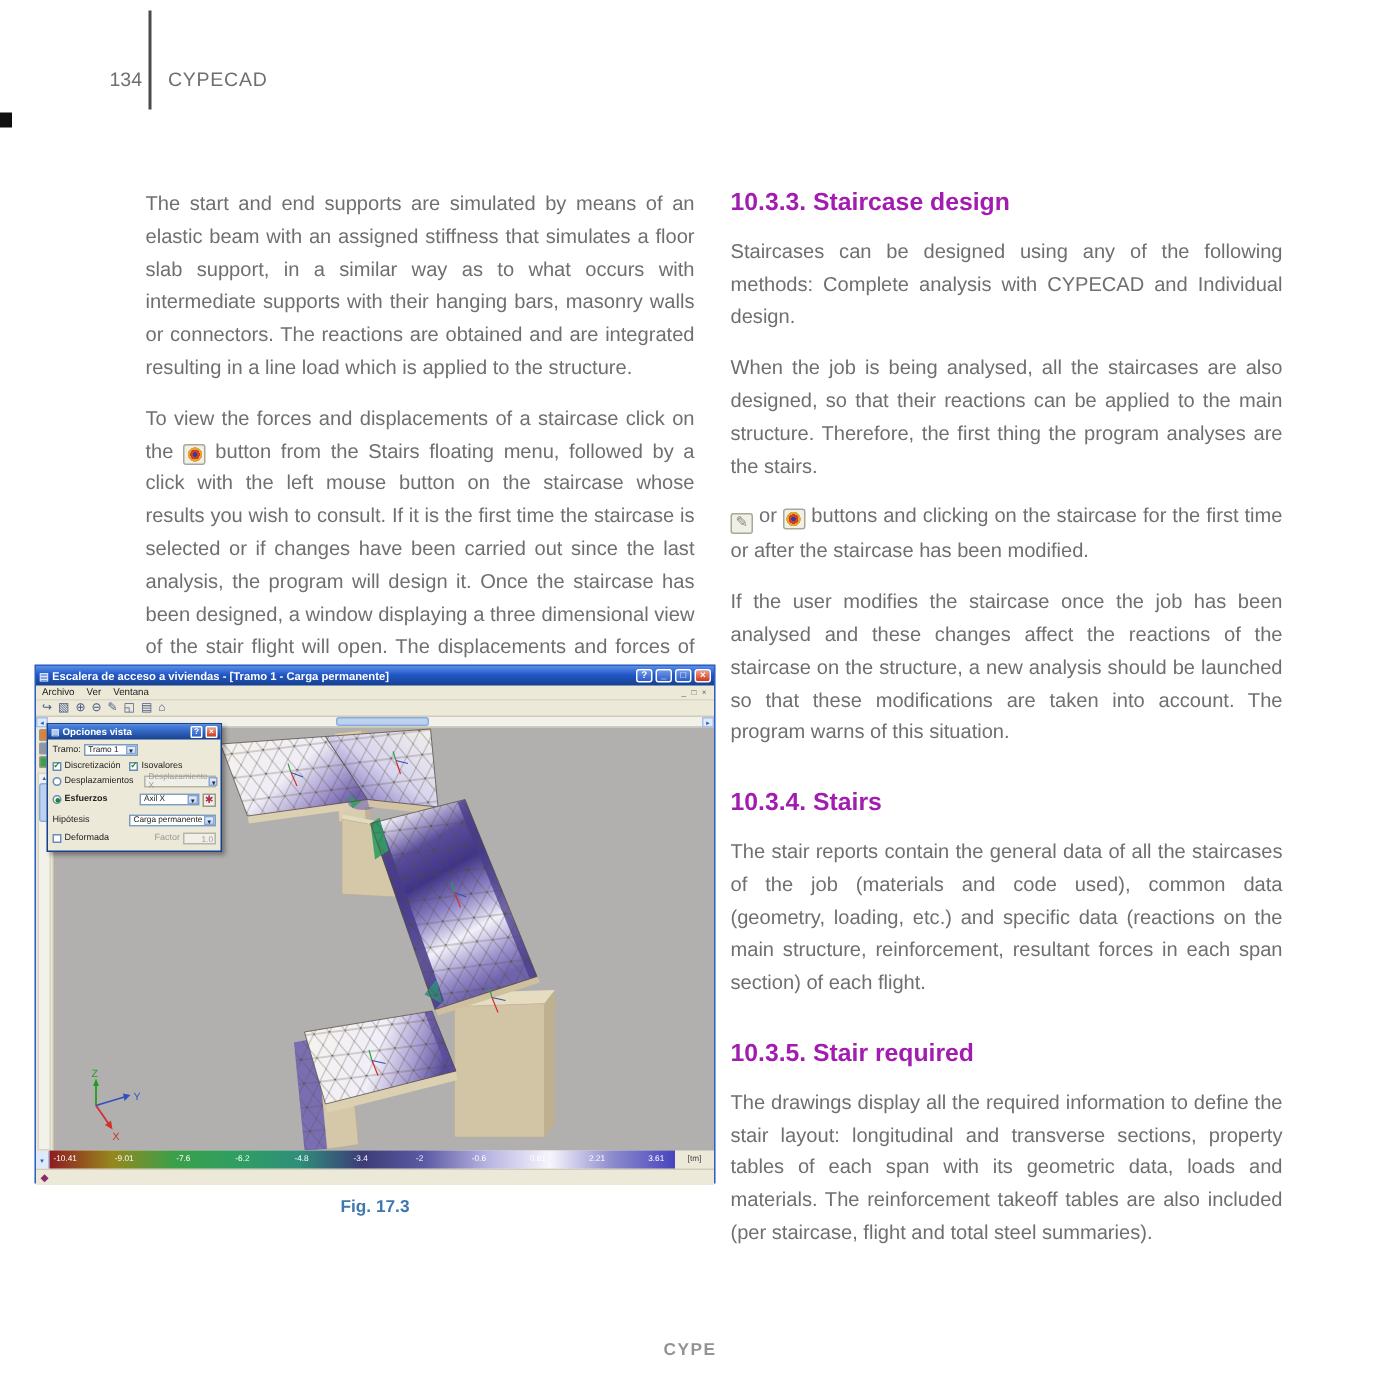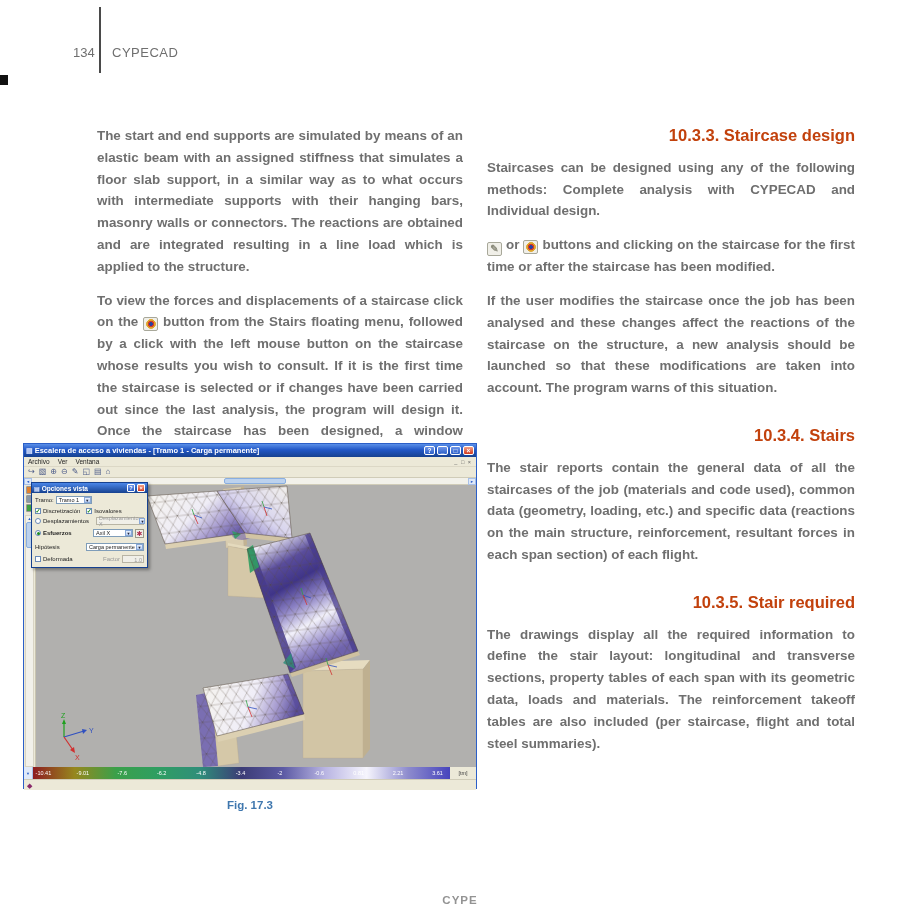--- a/index.html
+++ b/index.html
@@ -10,22 +10,22 @@
   
   .hdr-num { position:absolute; left:73px; top:45px; font-size:13px; color:#6f6f6f; }
   .hdr-rule { position:absolute; left:99px; top:7px; width:2px; height:66px; background:#4a4a4a; }
   .hdr-brand { position:absolute; left:112px; top:45px; font-size:13px; color:#6f6f6f; letter-spacing:.5px; }
   .crop-mark { position:absolute; left:0; top:75px; width:8px; height:10px; background:#111; }
 
   
   .col { position:absolute; top:125px; font-size:13.4px; line-height:21.8px; color:#6f6f6f; text-align:justify; }
   .col-left  { left:97px;  width:366px; }
   .col-right { left:487px; width:368px; }
-  .col p { margin-bottom:12px;font-weight:bold; }
-  h2 { font-size:16.5px; color:#c2410c; font-weight:bold; margin:26px 0 10px 0; text-align:right; }
+  .col p { margin-bottom:12px; }
+  h2 { font-size:16.5px; color:#a21caf; font-weight:bold; margin:26px 0 10px 0; text-align:left; }
   h2.first { margin-top:0; }
 
   .icon-box { display:inline-flex; align-items:center; justify-content:center;
               width:15px; height:14px; border:1px solid #a8a89a; border-radius:2px;
               background:#f0efe8; vertical-align:-3px; }
   .target-dot { width:10px; height:10px; border-radius:50%;
         background:radial-gradient(circle, #2b3f9e 0 1.6px, #d43b28 1.6px 3.2px, #dfa52c 3.2px 4.8px, #f0efe8 4.8px); }
   .pencil-glyph { font-size:10px; color:#8a8a7a; line-height:1; }
 
   .fig-caption { position:absolute; left:23px; top:799px; width:454px; text-align:center;
@@ -126,20 +126,21 @@
     <p><span>To view the forces and displacements of a staircase click on the</span>
       <span class="icon-box">
           <span class="target-dot"></span>
         </span>
       <span>button from the Stairs floating menu, followed by a click with the left mouse button on the staircase whose results you wish to consult. If it is the first time the staircase is selected or if changes have been carried out since the last analysis, the program will design it. Once the staircase has been designed, a window displaying a three dimensional view of the stair flight will open. The displacements and forces of the selected flight can then be consulted.</span></p>
   </div>
 
   <div class="col col-right">
     <h2 class="first">10.3.3. Staircase design</h2>
     <p>Staircases can be designed using any of the following methods: Complete analysis with CYPECAD and Individual design.</p>
+    <p>When the job is being analysed, all the staircases are also designed, so that their reactions can be applied to the main structure. Therefore, the first thing the program analyses are the stairs.</p>
     <p>
       <span class="icon-box">
           <span class="pencil-glyph">✎</span>
         </span>
       <span>or</span>
       <span class="icon-box">
           <span class="target-dot"></span>
         </span>
       <span>buttons and clicking on the staircase for the first time or after the staircase has been modified.</span></p>
     <p>If the user modifies the staircase once the job has been analysed and these changes affect the reactions of the staircase on the structure, a new analysis should be launched so that these modifications are taken into account. The program warns of this situation.</p>

